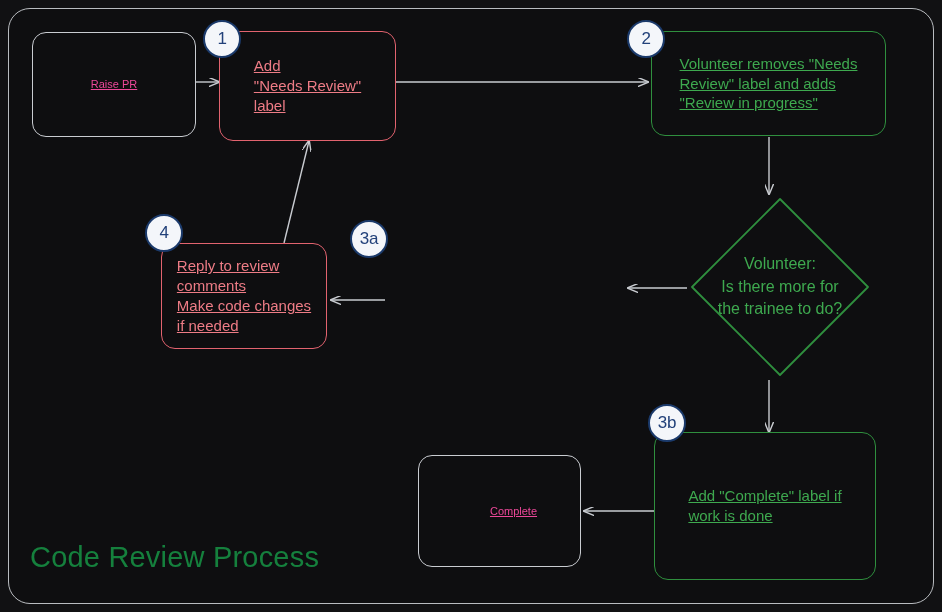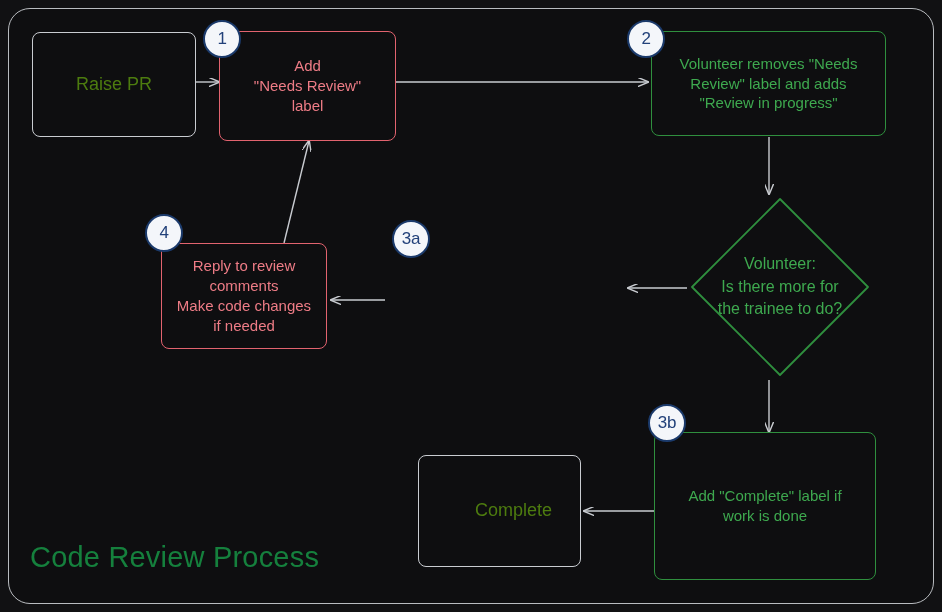--- a/index.html
+++ b/index.html
@@ -41,38 +41,38 @@
     left: 0;
     top: 0;
     width: 942px;
     height: 612px;
     pointer-events: none;
   }
 
   .node {
     position: absolute;
     box-sizing: border-box;
-    border-radius: 8px;
+    border-radius: 14px;
     display: flex;
     align-items: center;
     justify-content: center;
-    text-align: center;
     line-height: 1.32;
     background: #0e0e10;
+    text-decoration: underline;
   }
   .node .node-text {
     display: block;
     padding: 0 10px;
     white-space: pre-line;
   }
 
   .node.neutral {
     border: 1.6px solid #c9ccd1;
-    color: #4d7c0f;
-    font-size: 18px;
+    color: #ec4899;
+    font-size: 11px;
   }
   .node.red {
     border: 1.6px solid #e2636f;
     color: #ee7c86;
     font-size: 15px;
   }
   .node.green {
     border: 1.6px solid #2f8f3e;
     color: #3ea94f;
     font-size: 15px;
@@ -205,21 +205,21 @@
   </div>
 
   <div class="badge" style="left:203px; top:20px;">
     <span>1</span>
   </div>
 
   <div class="badge" style="left:627px; top:20px;">
     <span>2</span>
   </div>
 
-  <div class="badge" style="left:392px; top:220px;">
+  <div class="badge" style="left:350px; top:220px;">
     <span>3a</span>
   </div>
 
   <div class="badge" style="left:145px; top:214px;">
     <span>4</span>
   </div>
 
   <div class="badge" style="left:648px; top:404px;">
     <span>3b</span>
   </div>

